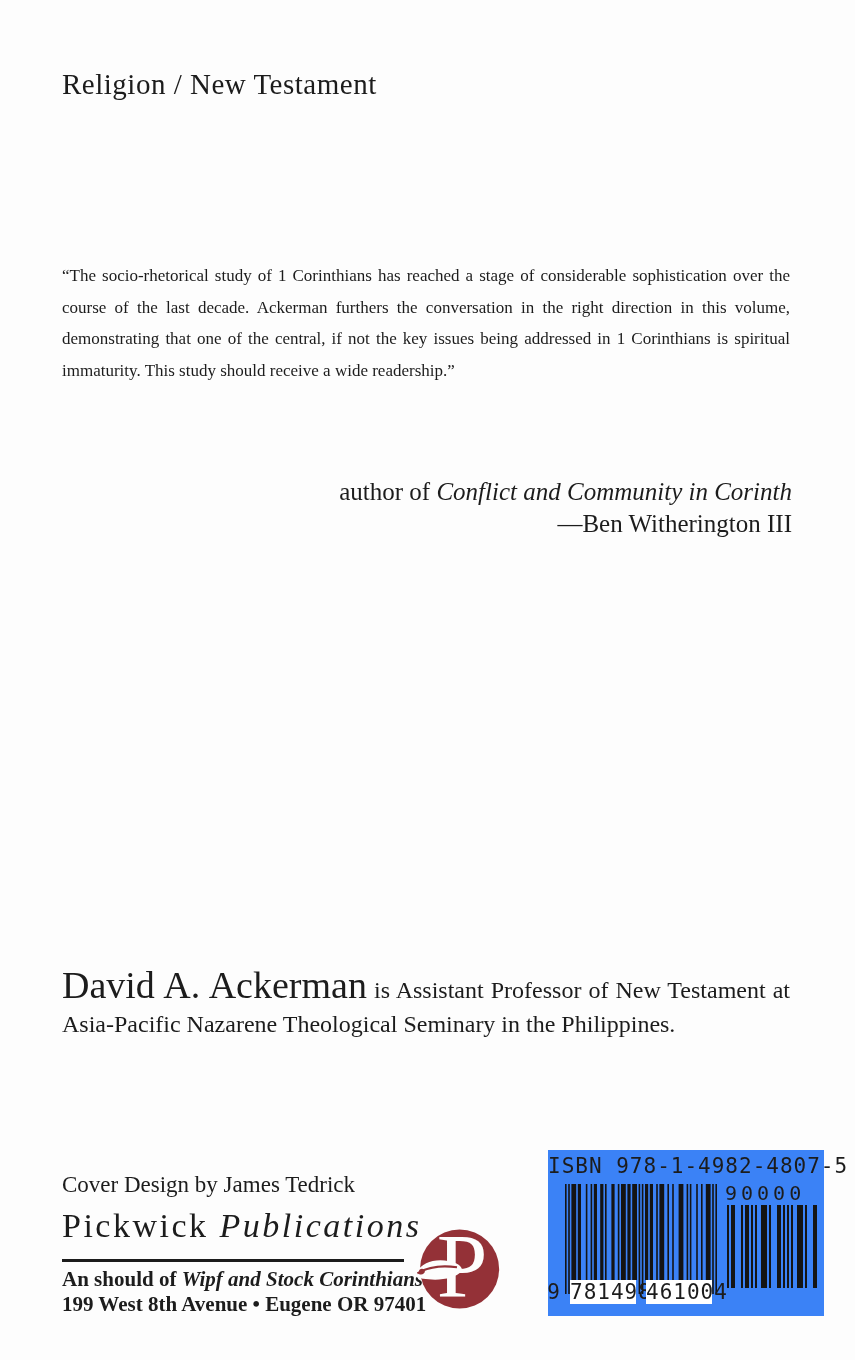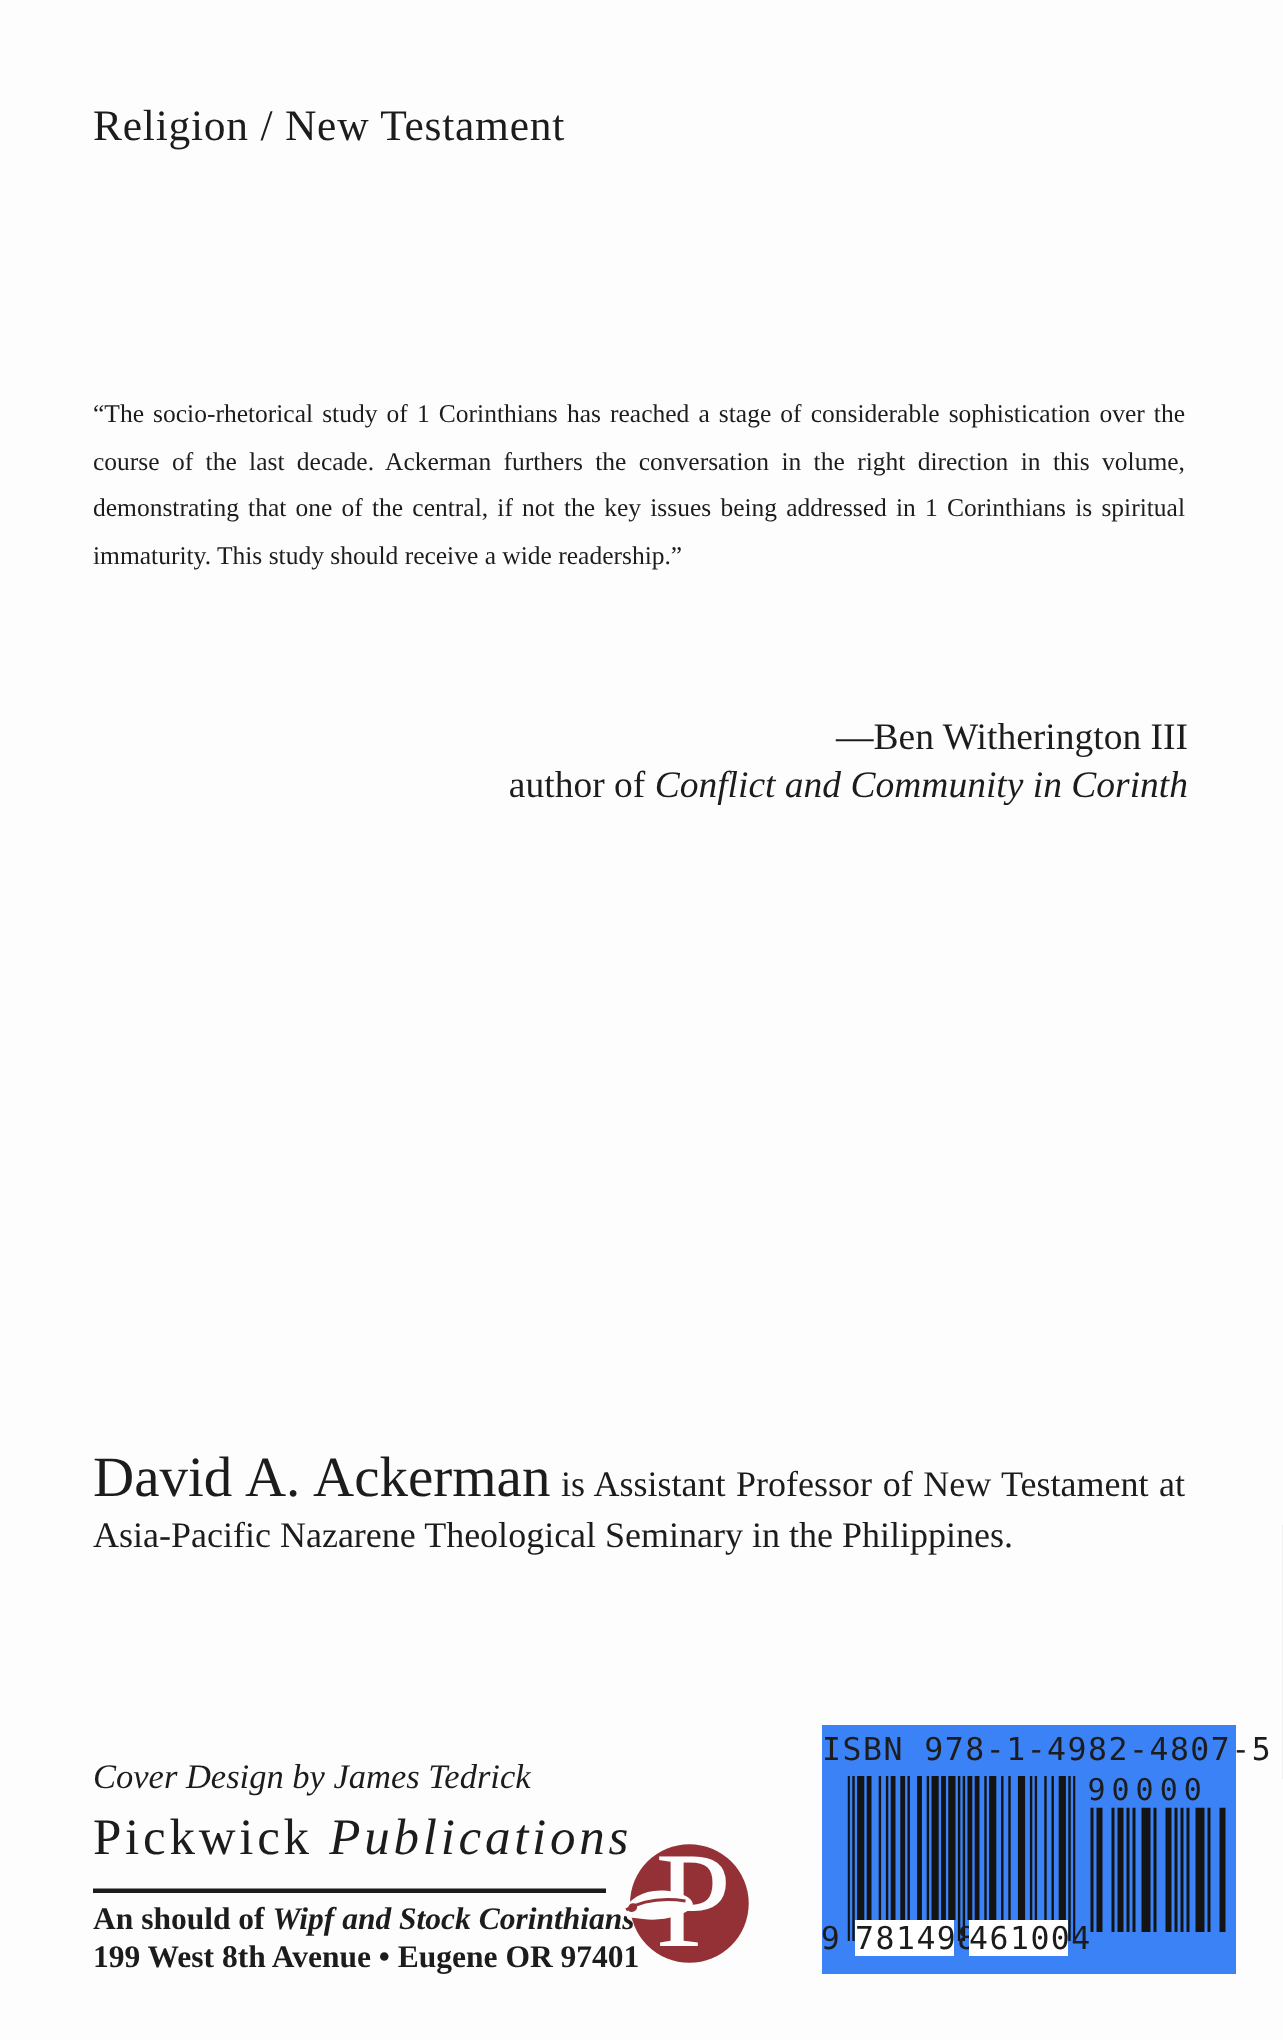--- a/index.html
+++ b/index.html
@@ -31,21 +31,21 @@
   
   .bio{
     position:absolute;left:62px;top:968px;width:728px;
     font-size:24px;line-height:34px;
     text-align:justify;text-justify:inter-word;
   }
   .bio .author-name{font-size:38px;}
   
   .cover-design{
     position:absolute;left:62px;top:1172px;
-    font-size:23px;font-style:italic;
+    font-size:23px;
   }
   .publisher{position:absolute;left:62px;top:1207px;width:342px;}
   .pub-name{
     font-size:34px;letter-spacing:2.5px;white-space:nowrap;
     border-bottom:3px solid #1c1c1c;padding-bottom:14px;
     display:block;
   }
   .pub-name .pub-italic{font-style:italic;}
   .imprint-line{
     font-size:21px;font-weight:bold;margin-top:5px;white-space:nowrap;
@@ -87,22 +87,22 @@
 </head>
 <body>
 
 <div class="cover">
 
   <div class="category">Religion / New Testament</div>
 
   <div class="quote">“The socio-rhetorical study of 1 Corinthians has reached a stage of considerable sophistication over the course of the last decade. Ackerman furthers the conversation in the right direction in this volume, demonstrating that one of the central, if not the key issues being addressed in 1 Corinthians is spiritual immaturity. This study should receive a wide readership.”</div>
 
   <div class="attribution">
+    <div><span>author of </span><span class="work">Conflict and Community in Corinth</span></div>
     <div>—Ben Witherington III</div>
-    <div><span>author of </span><span class="work">Conflict and Community in Corinth</span></div>
   </div>
 
   <div class="bio">
     <span class="author-name">David A. Ackerman</span><span> is Assistant Professor of New Testament at Asia-Pacific Nazarene Theological Seminary in the Philippines.</span>
   </div>
 
   <div class="cover-design">Cover Design by James Tedrick</div>
 
   <div class="publisher">
     <span class="pub-name"><span>Pickwick </span><span class="pub-italic">Publications</span></span>

